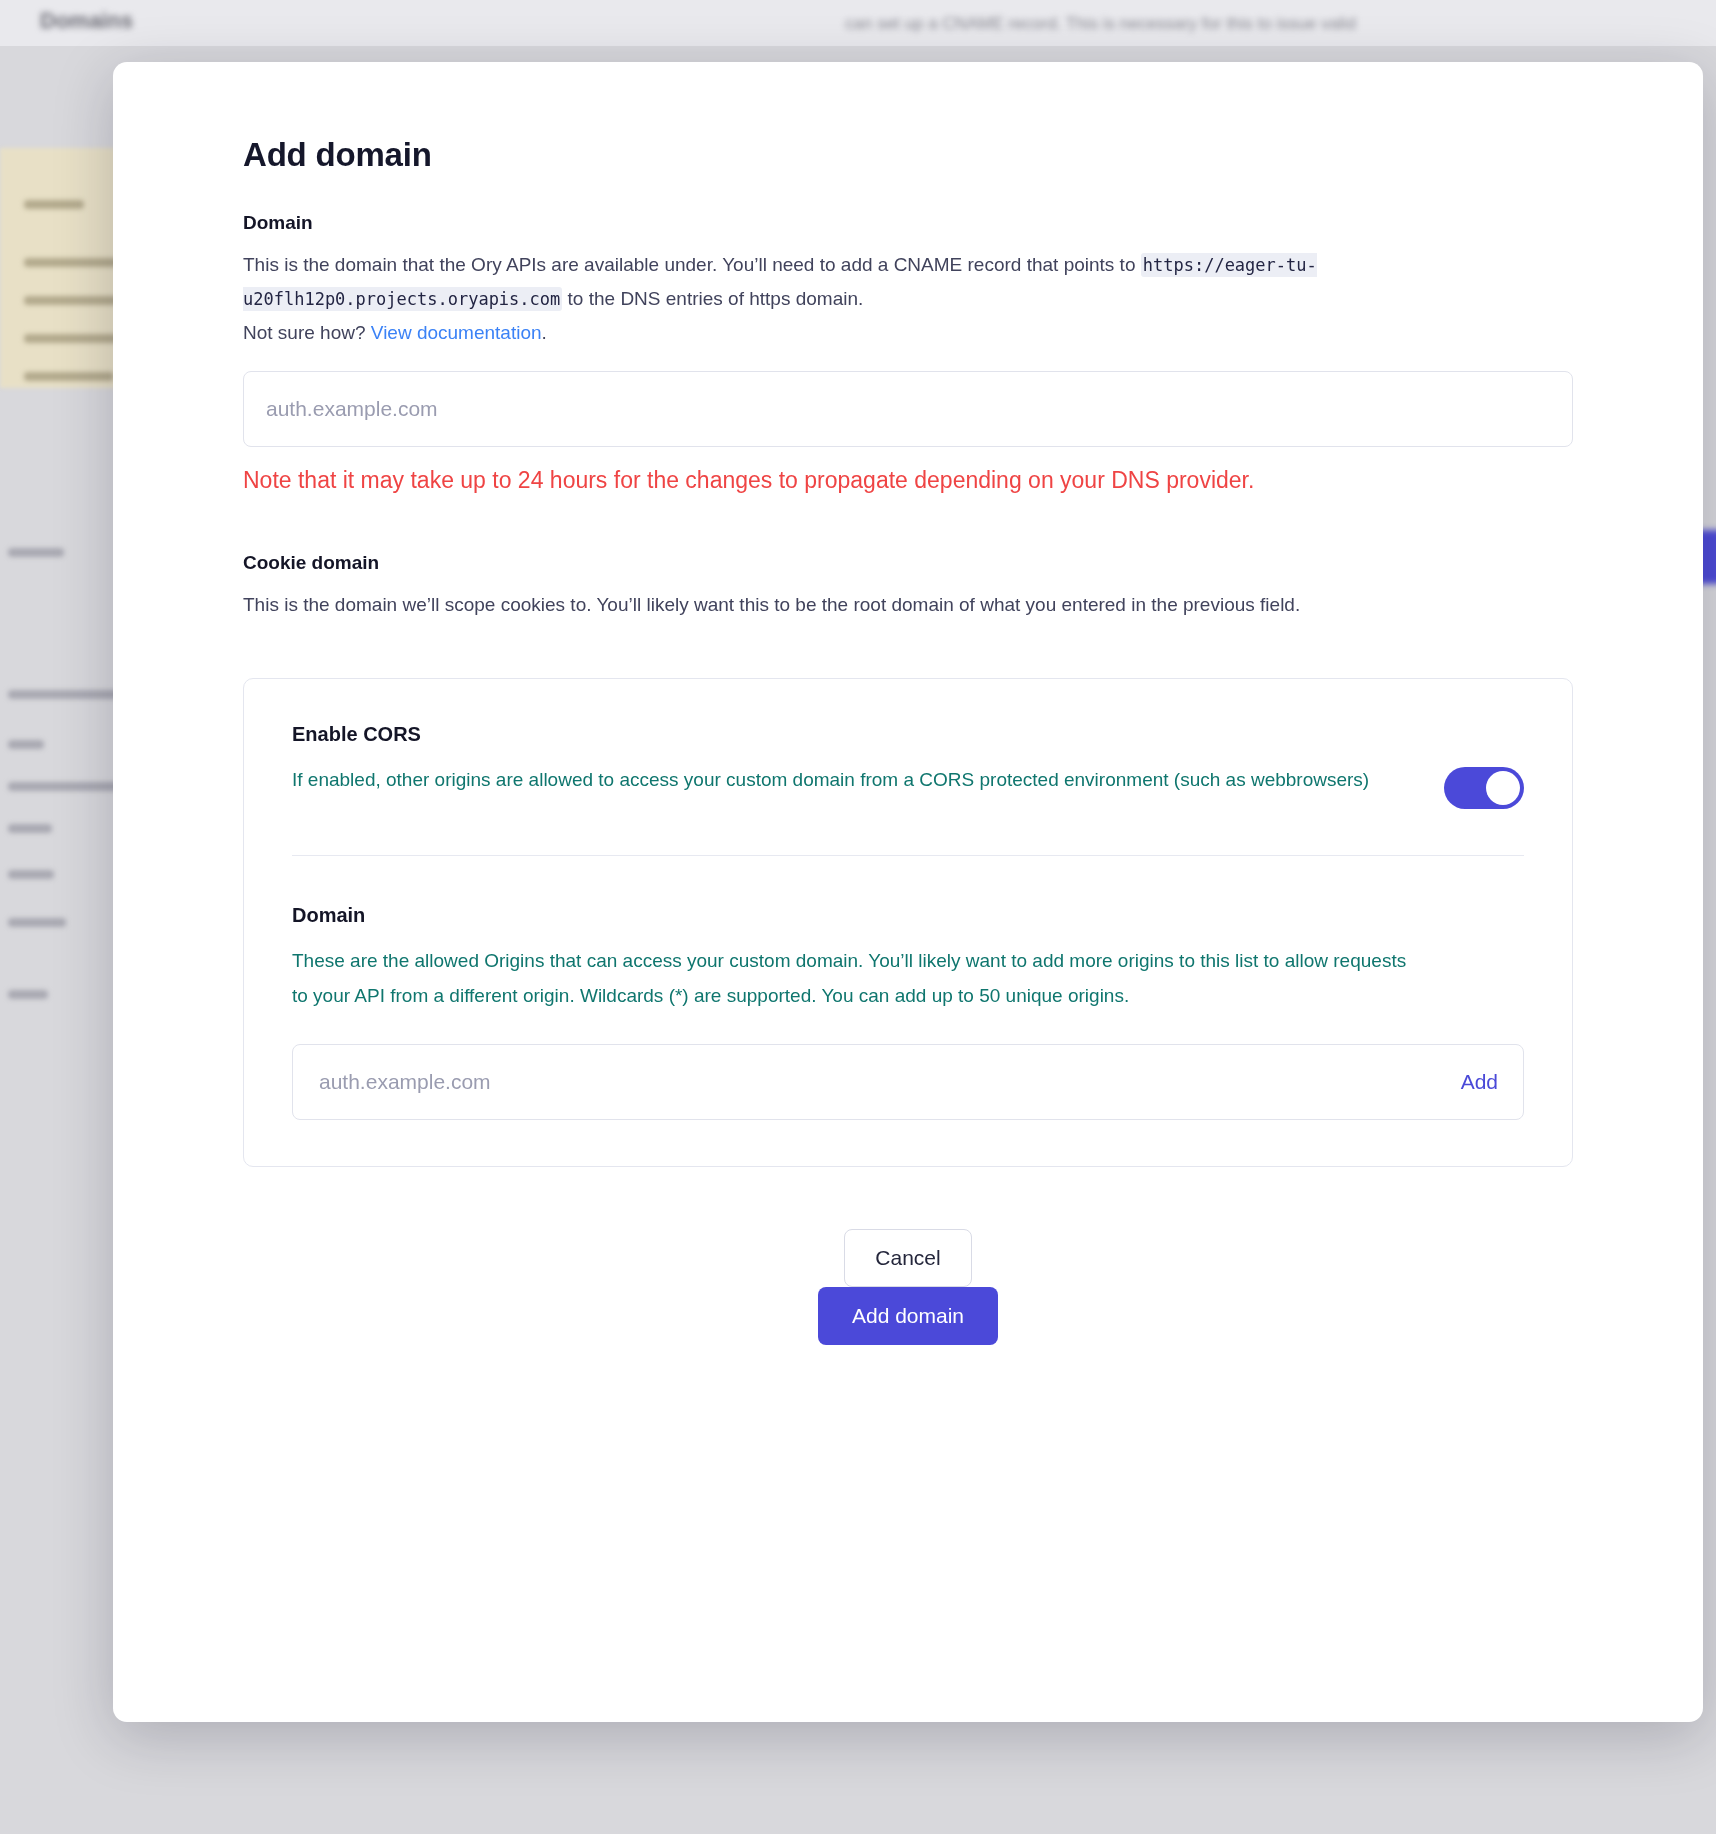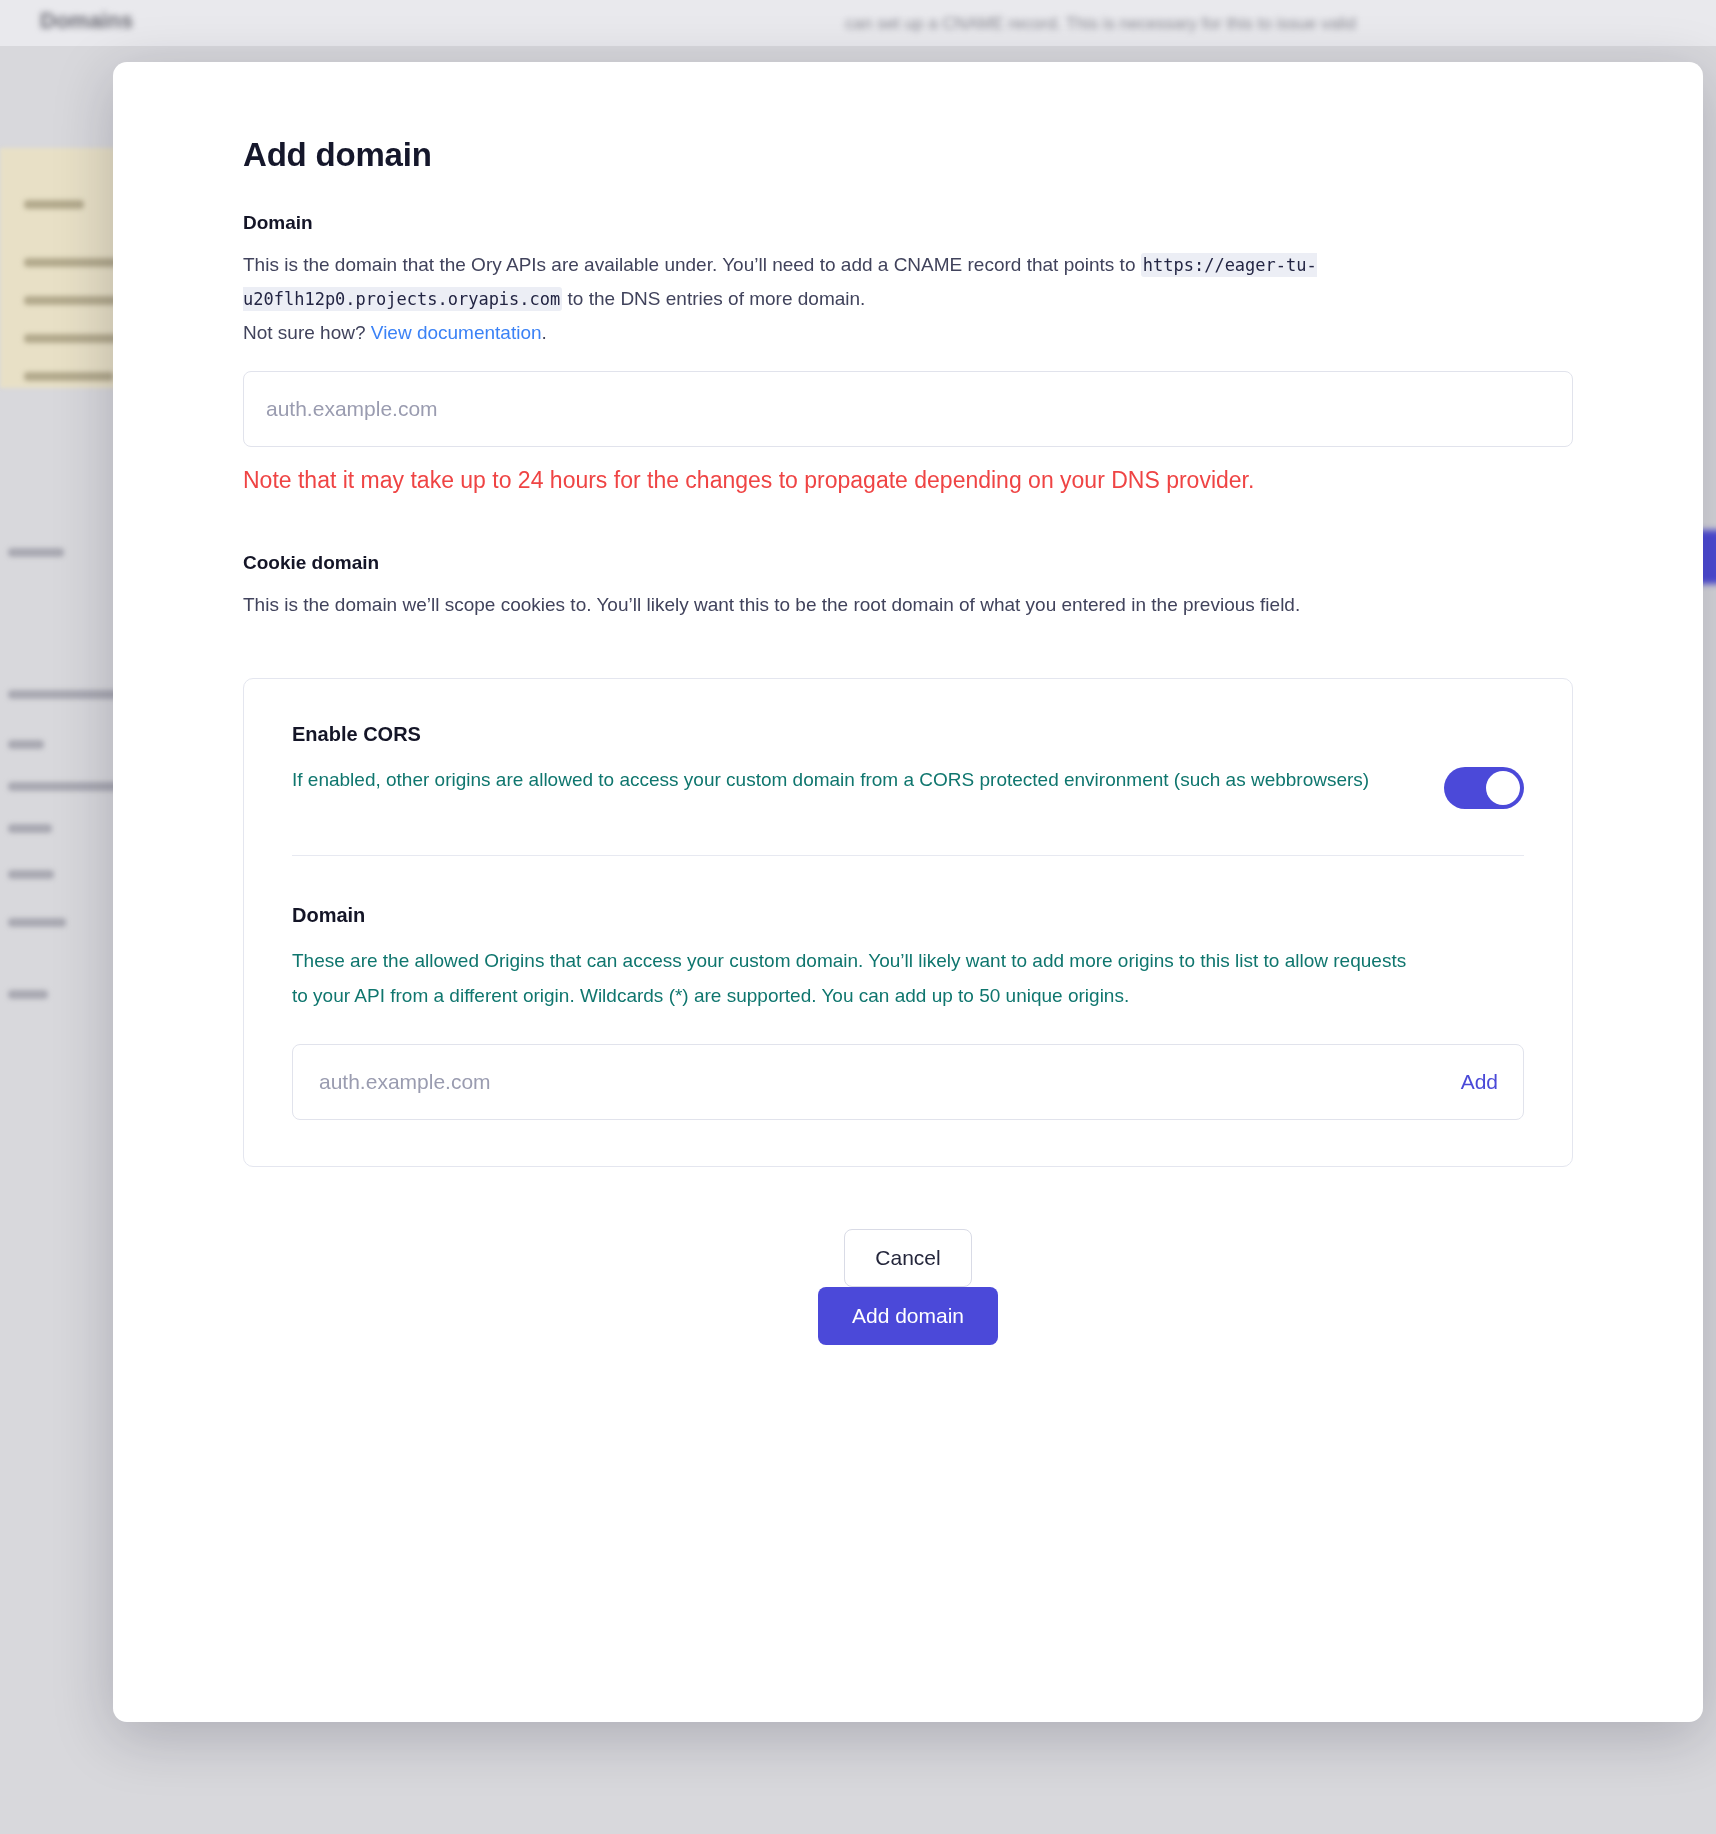--- a/index.html
+++ b/index.html
@@ -271,21 +271,21 @@
 
 <div class="modal">
 
   <div class="modal-title">Add domain</div>
 
   <div class="inner">
 
     <div>
       <div class="field-label">Domain</div>
       <p class="field-desc">
-        <span>This is the domain that the Ory APIs are available under. You’ll need to add a CNAME record that points to </span><code class="mono">https://eager-tu-u20flh12p0.projects.oryapis.com</code><span> to the DNS entries of more domain.</span><br>
+        <span>This is the domain that the Ory APIs are available under. You’ll need to add a CNAME record that points to </span><code class="mono">https://eager-tu-u20flh12p0.projects.oryapis.com</code><span> to the DNS entries of https domain.</span><br>
         <span>Not sure how? </span><a class="link" href="#">View documentation</a><span>.</span>
       </p>
       <input class="text-input" type="text" placeholder="auth.example.com" style="">
       <div class="helper">Note that it may take up to 24 hours for the changes to propagate depending on your DNS provider.</div>
     </div>
 
     <div class="section-gap"></div>
 
     <div>
       <div class="field-label">Cookie domain</div>

